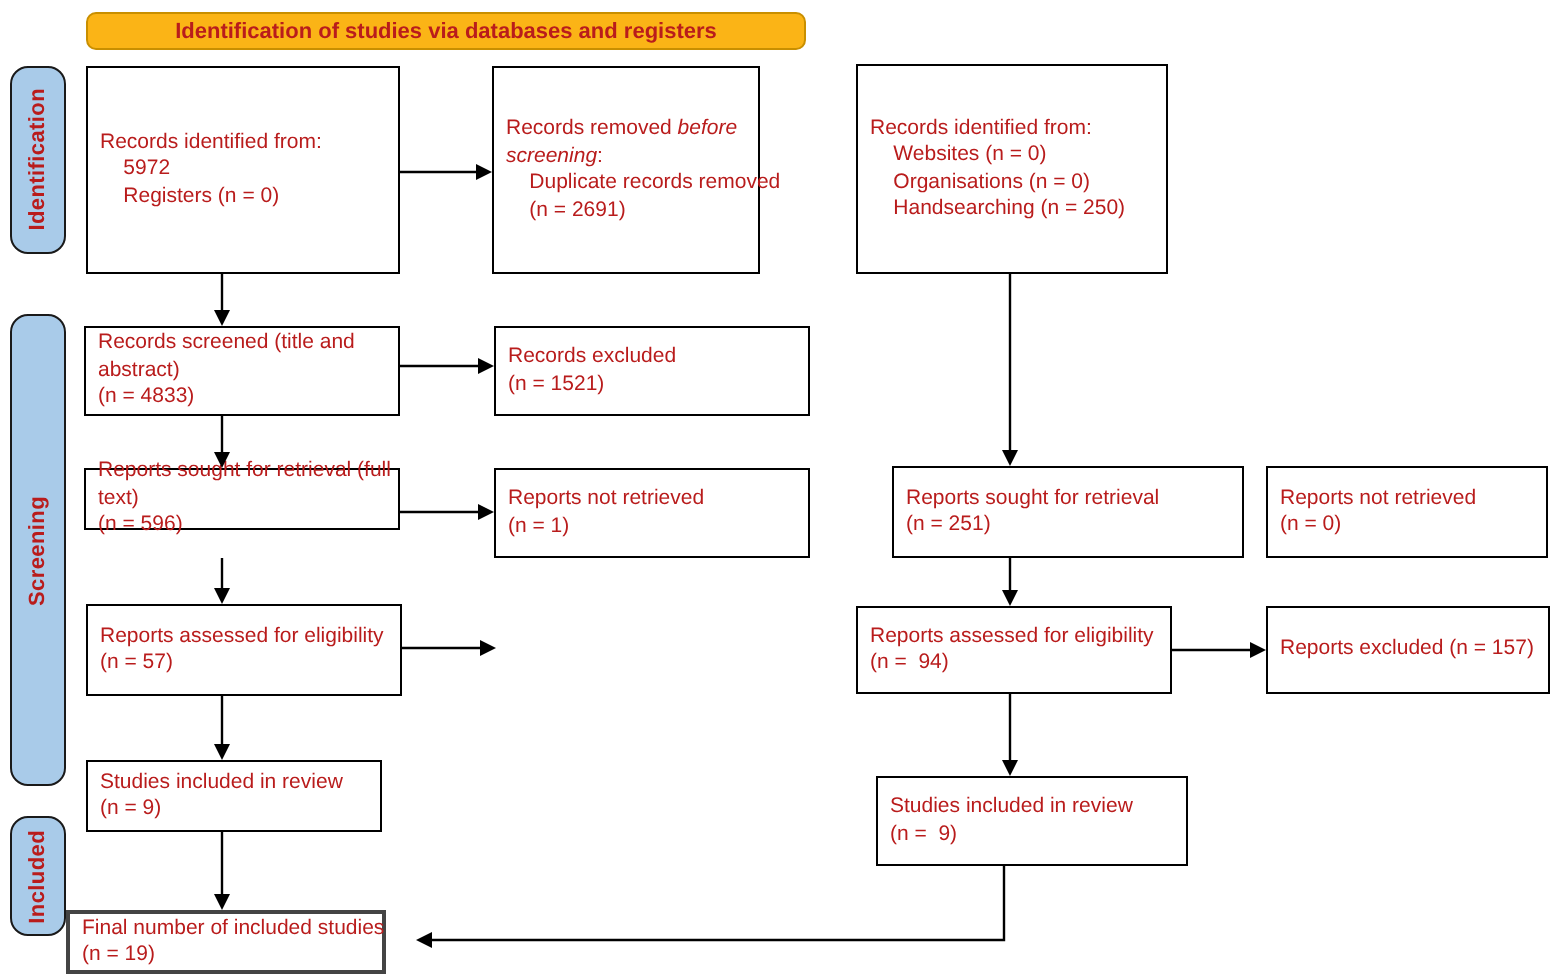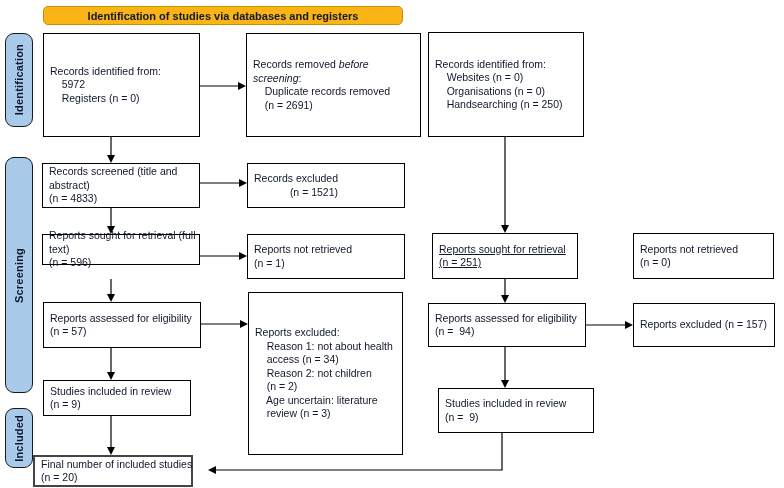--- a/index.html
+++ b/index.html
@@ -5,21 +5,21 @@
   :root{
     --header-bg:#FBB416;
     --header-border:#C98F00;
     --sidebar-bg:#A9CBE9;
     --box-border:#000000;
     --arrow:#000000;
   }
   html,body{margin:0;padding:0;background:#fff;}
   .canvas{
     position:relative;width:784px;height:488px;background:#ffffff;
-    font-family:"Liberation Sans",sans-serif;color:#0f172a;overflow:hidden;
+    font-family:"Liberation Sans",sans-serif;color:#b91c1c;overflow:hidden;
   }
   .hdr{
     position:absolute;box-sizing:border-box;
     display:flex;align-items:center;justify-content:center;
     background:var(--header-bg);border:1.5px solid var(--header-border);
     border-radius:5px;font-size:11px;font-weight:bold;text-align:center;
   }
   #header-left{left:43px;top:6px;width:360px;height:19px;}
   #header-right{left:418px;top:6px;width:357px;height:19px;}
   .pill{
@@ -33,31 +33,31 @@
   #side-screening{left:5px;top:157px;width:28px;height:236px;}
   #side-included{left:5px;top:408px;width:28px;height:60px;}
   .bx{
     position:absolute;box-sizing:border-box;background:#fff;
     border:1px solid var(--box-border);
     display:flex;align-items:center;
     padding:3px 6px;font-size:10.5px;line-height:13.5px;
   }
   .bx .txt{white-space:pre;}
   #box-a{left:43px;top:33px;width:157px;height:104px;}
-  #box-b{left:246px;top:33px;width:175px;height:104px;}
+  #box-b{left:246px;top:33px;width:134px;height:104px;}
   #box-c{left:42px;top:163px;width:158px;height:45px;}
-  #box-d{left:247px;top:163px;width:158px;height:45px;text-align:right;}
+  #box-d{left:247px;top:163px;width:158px;height:45px;}
   #box-e{left:42px;top:234px;width:158px;height:31px;}
   #box-f{left:247px;top:234px;width:158px;height:45px;}
   #box-g{left:43px;top:302px;width:158px;height:46px;}
   #box-h{left:248px;top:292px;width:155px;height:163px;}
   #box-i{left:43px;top:380px;width:148px;height:36px;}
   #box-j{left:33px;top:455px;width:160px;height:32px;border-width:2px;border-color:#444;}
   #box-k{left:428px;top:32px;width:156px;height:105px;}
-  #box-l{left:432px;top:233px;width:146px;height:46px;text-decoration:underline;}
+  #box-l{left:446px;top:233px;width:176px;height:46px;}
   #box-m{left:633px;top:233px;width:141px;height:46px;}
   #box-n{left:428px;top:303px;width:158px;height:44px;}
   #box-o{left:633px;top:303px;width:142px;height:44px;text-align:right;}
   #box-p{left:438px;top:388px;width:156px;height:45px;}
   svg.overlay{position:absolute;left:0;top:0;pointer-events:none;}
   svg.overlay line, svg.overlay polyline{stroke:var(--arrow);stroke-width:1.2;fill:none;}
 </style>
 </head>
 <body>
 
@@ -103,36 +103,27 @@
 (n = 596)</div>
   </div>
   <div class="bx" id="box-f">
     <div class="txt">Reports not retrieved
 (n = 1)</div>
   </div>
   <div class="bx" id="box-g">
     <div class="txt">Reports assessed for eligibility
 (n = 57)</div>
   </div>
-  <div class="bx" id="box-h">
-    <div class="txt">Reports excluded:
-    Reason 1: not about health
-    access (n = 34)
-    Reason 2: not children
-    (n = 2)
-    Age uncertain: literature
-    review (n = 3)</div>
-  </div>
   <div class="bx" id="box-i">
     <div class="txt">Studies included in review
 (n = 9)</div>
   </div>
   <div class="bx" id="box-j">
     <div class="txt">Final number of included studies
-(n = 20)</div>
+(n = 19)</div>
   </div>
 
   <div class="bx" id="box-k">
     <div class="txt">Records identified from:
     Websites (n = 0)
     Organisations (n = 0)
     Handsearching (n = 250)</div>
   </div>
   <div class="bx" id="box-l">
     <div class="txt">Reports sought for retrieval

